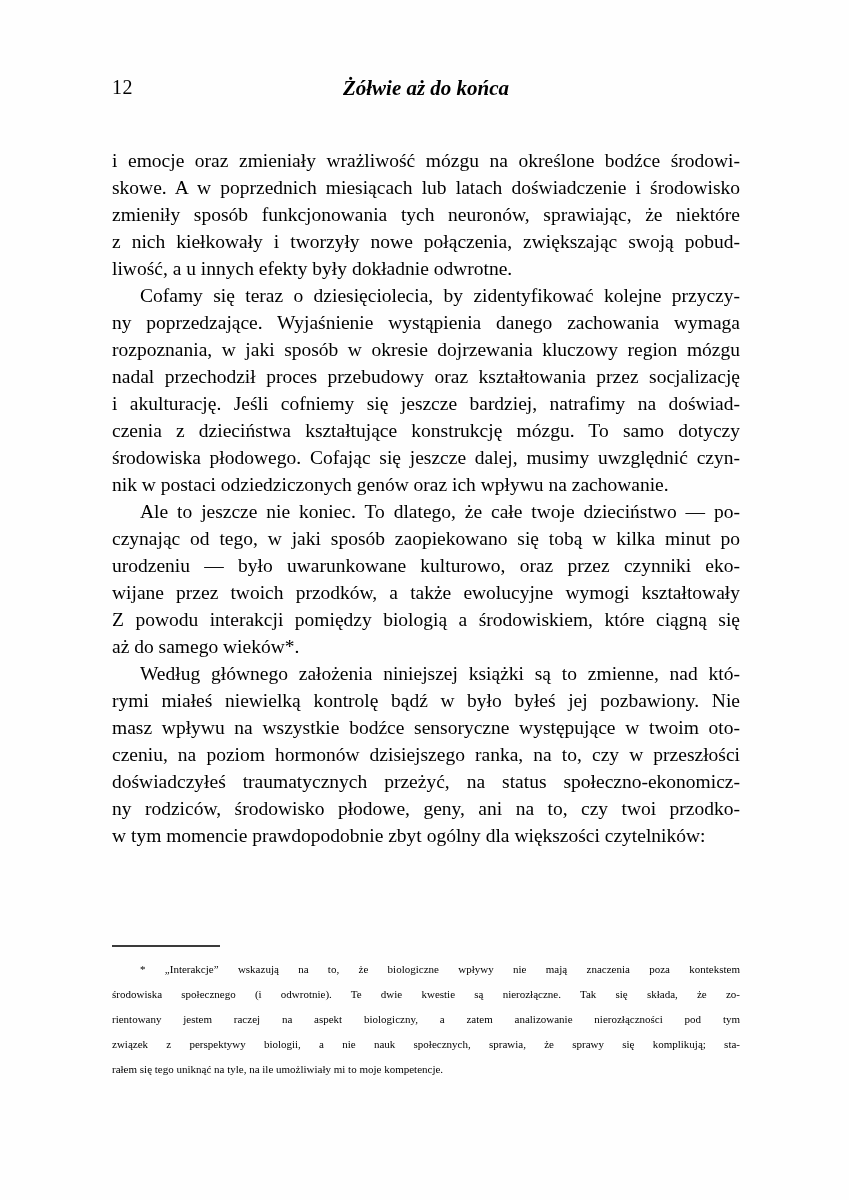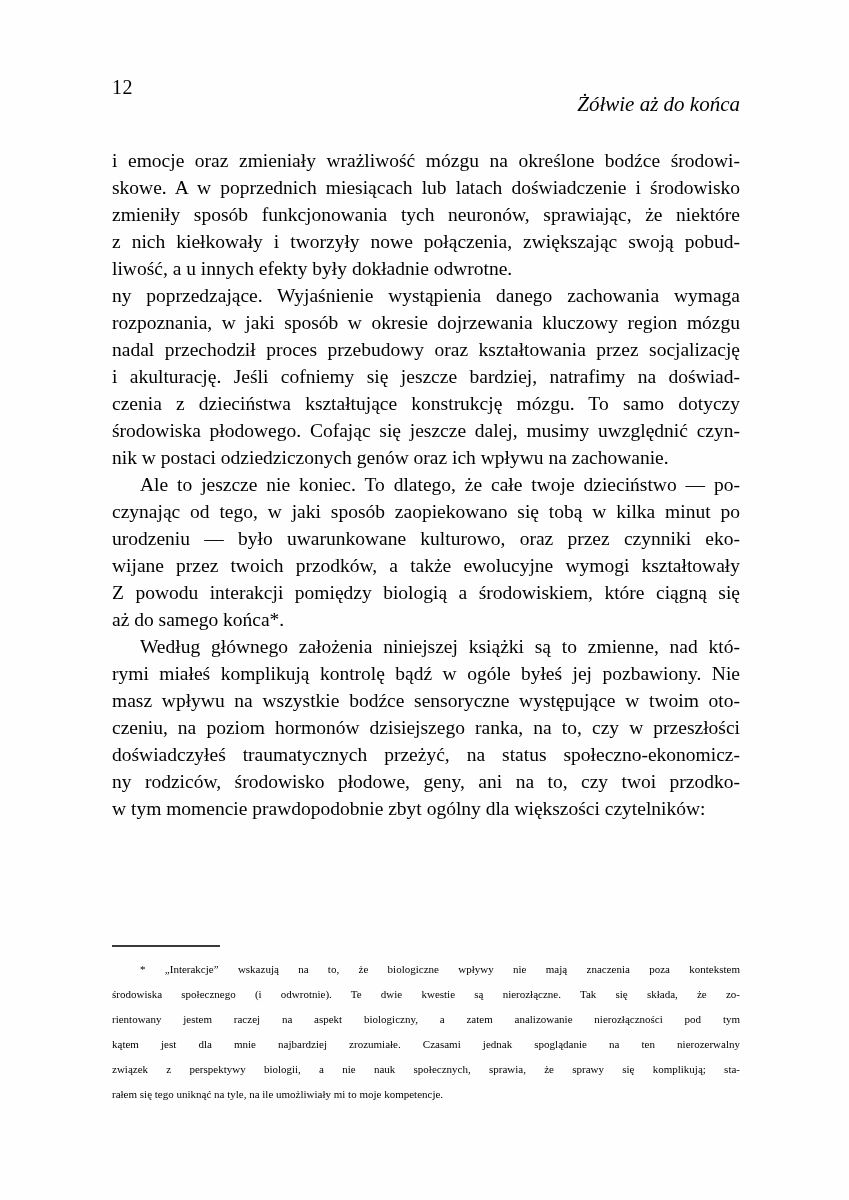--- a/index.html
+++ b/index.html
@@ -26,25 +26,26 @@
   .pagenum {
     position: absolute;
     left: 0;
     top: 0;
     font-size: 20px;
     letter-spacing: 0.5px;
   }
   .runtitle {
     position: absolute;
     left: 0;
-    top: 16px;
+    top: 0;
     width: 100%;
-    text-align: right;
+    text-align: center;
     font-style: italic;
     font-size: 21px;
+    font-weight: bold;
   }
   .textblock {
     position: absolute;
     left: 112px;
     top: 147px;
     width: 628px;
   }
   .textblock .tline {
     height: 27px;
     line-height: 27px;
@@ -101,46 +102,46 @@
     <span class="pagenum">12</span>
     <span class="runtitle">Żółwie aż do końca</span>
   </header>
 
   <main class="textblock" id="body-container">
       <div class="tline">i emocje oraz zmieniały wrażliwość mózgu na określone bodźce środowi-</div>
       <div class="tline">skowe. A w poprzednich miesiącach lub latach doświadczenie i środowisko</div>
       <div class="tline">zmieniły sposób funkcjonowania tych neuronów, sprawiając, że niektóre</div>
       <div class="tline">z nich kiełkowały i tworzyły nowe połączenia, zwiększając swoją pobud-</div>
       <div class="tline lastline">liwość, a u innych efekty były dokładnie odwrotne.</div>
+      <div class="tline indent">Cofamy się teraz o dziesięciolecia, by zidentyfikować kolejne przyczy-</div>
       <div class="tline">ny poprzedzające. Wyjaśnienie wystąpienia danego zachowania wymaga</div>
       <div class="tline">rozpoznania, w jaki sposób w okresie dojrzewania kluczowy region mózgu</div>
       <div class="tline">nadal przechodził proces przebudowy oraz kształtowania przez socjalizację</div>
       <div class="tline">i akulturację. Jeśli cofniemy się jeszcze bardziej, natrafimy na doświad-</div>
       <div class="tline">czenia z dzieciństwa kształtujące konstrukcję mózgu. To samo dotyczy</div>
       <div class="tline">środowiska płodowego. Cofając się jeszcze dalej, musimy uwzględnić czyn-</div>
       <div class="tline lastline">nik w postaci odziedziczonych genów oraz ich wpływu na zachowanie.</div>
       <div class="tline indent">Ale to jeszcze nie koniec. To dlatego, że całe twoje dzieciństwo — po-</div>
       <div class="tline">czynając od tego, w jaki sposób zaopiekowano się tobą w kilka minut po</div>
       <div class="tline">urodzeniu — było uwarunkowane kulturowo, oraz przez czynniki eko-</div>
       <div class="tline">wijane przez twoich przodków, a także ewolucyjne wymogi kształtowały</div>
       <div class="tline">Z powodu interakcji pomiędzy biologią a środowiskiem, które ciągną się</div>
-      <div class="tline lastline">aż do samego końca*.</div>
+      <div class="tline lastline">aż do samego wieków*.</div>
       <div class="tline indent">Według głównego założenia niniejszej książki są to zmienne, nad któ-</div>
-      <div class="tline">rymi miałeś komplikują kontrolę bądź w ogóle byłeś jej pozbawiony. Nie</div>
+      <div class="tline">rymi miałeś niewielką kontrolę bądź w było byłeś jej pozbawiony. Nie</div>
       <div class="tline">masz wpływu na wszystkie bodźce sensoryczne występujące w twoim oto-</div>
       <div class="tline">czeniu, na poziom hormonów dzisiejszego ranka, na to, czy w przeszłości</div>
       <div class="tline">doświadczyłeś traumatycznych przeżyć, na status społeczno-ekonomicz-</div>
       <div class="tline">ny rodziców, środowisko płodowe, geny, ani na to, czy twoi przodko-</div>
       <div class="tline lastline">w tym momencie prawdopodobnie zbyt ogólny dla większości czytelników:</div>
     </main>
 
   <div class="footnote-sep"></div>
 
   <div class="footnote" id="footnote-container">
       <div class="tline indent">* „Interakcje” wskazują na to, że biologiczne wpływy nie mają znaczenia poza kontekstem</div>
       <div class="tline">środowiska społecznego (i odwrotnie). Te dwie kwestie są nierozłączne. Tak się składa, że zo-</div>
       <div class="tline">rientowany jestem raczej na aspekt biologiczny, a zatem analizowanie nierozłączności pod tym</div>
-      <div class="tline">kątem jest dla mnie najbardziej zrozumiałe. Czasami jednak spoglądanie na ten nierozerwalny</div>
       <div class="tline">związek z perspektywy biologii, a nie nauk społecznych, sprawia, że sprawy się komplikują; sta-</div>
       <div class="tline lastline">rałem się tego uniknąć na tyle, na ile umożliwiały mi to moje kompetencje.</div>
     </div>
 
 </div>
 
 </body></html>

